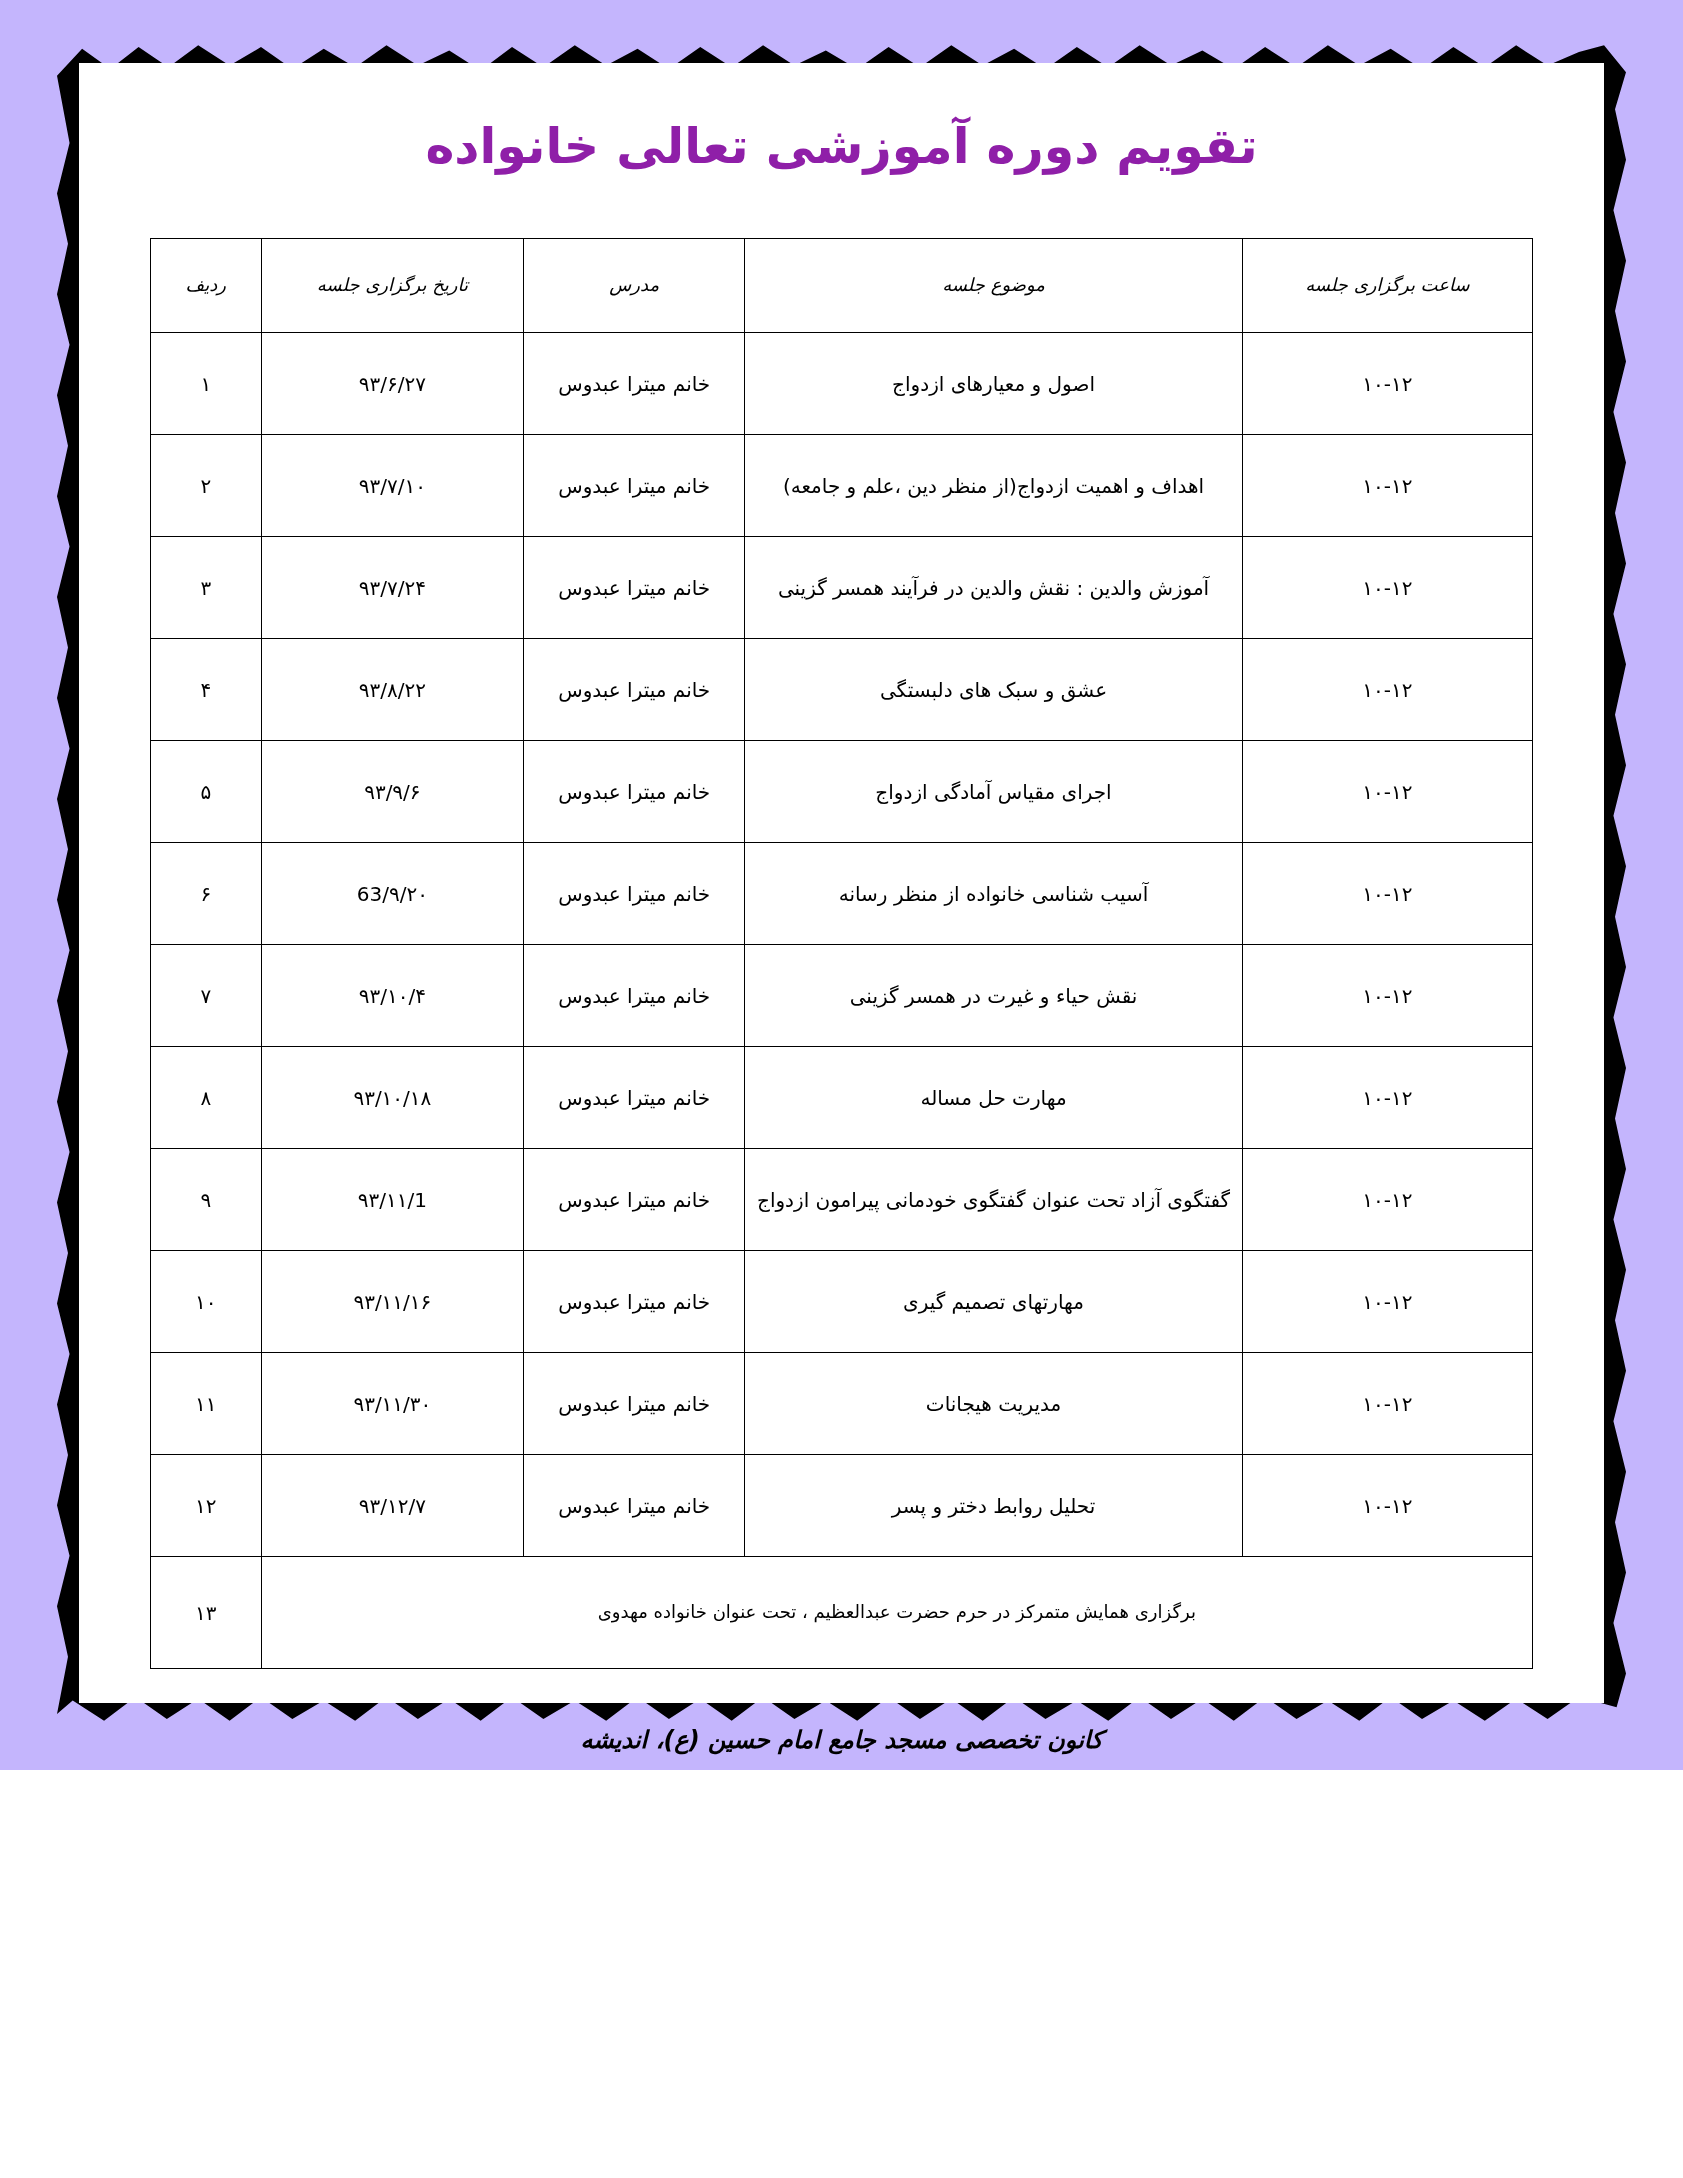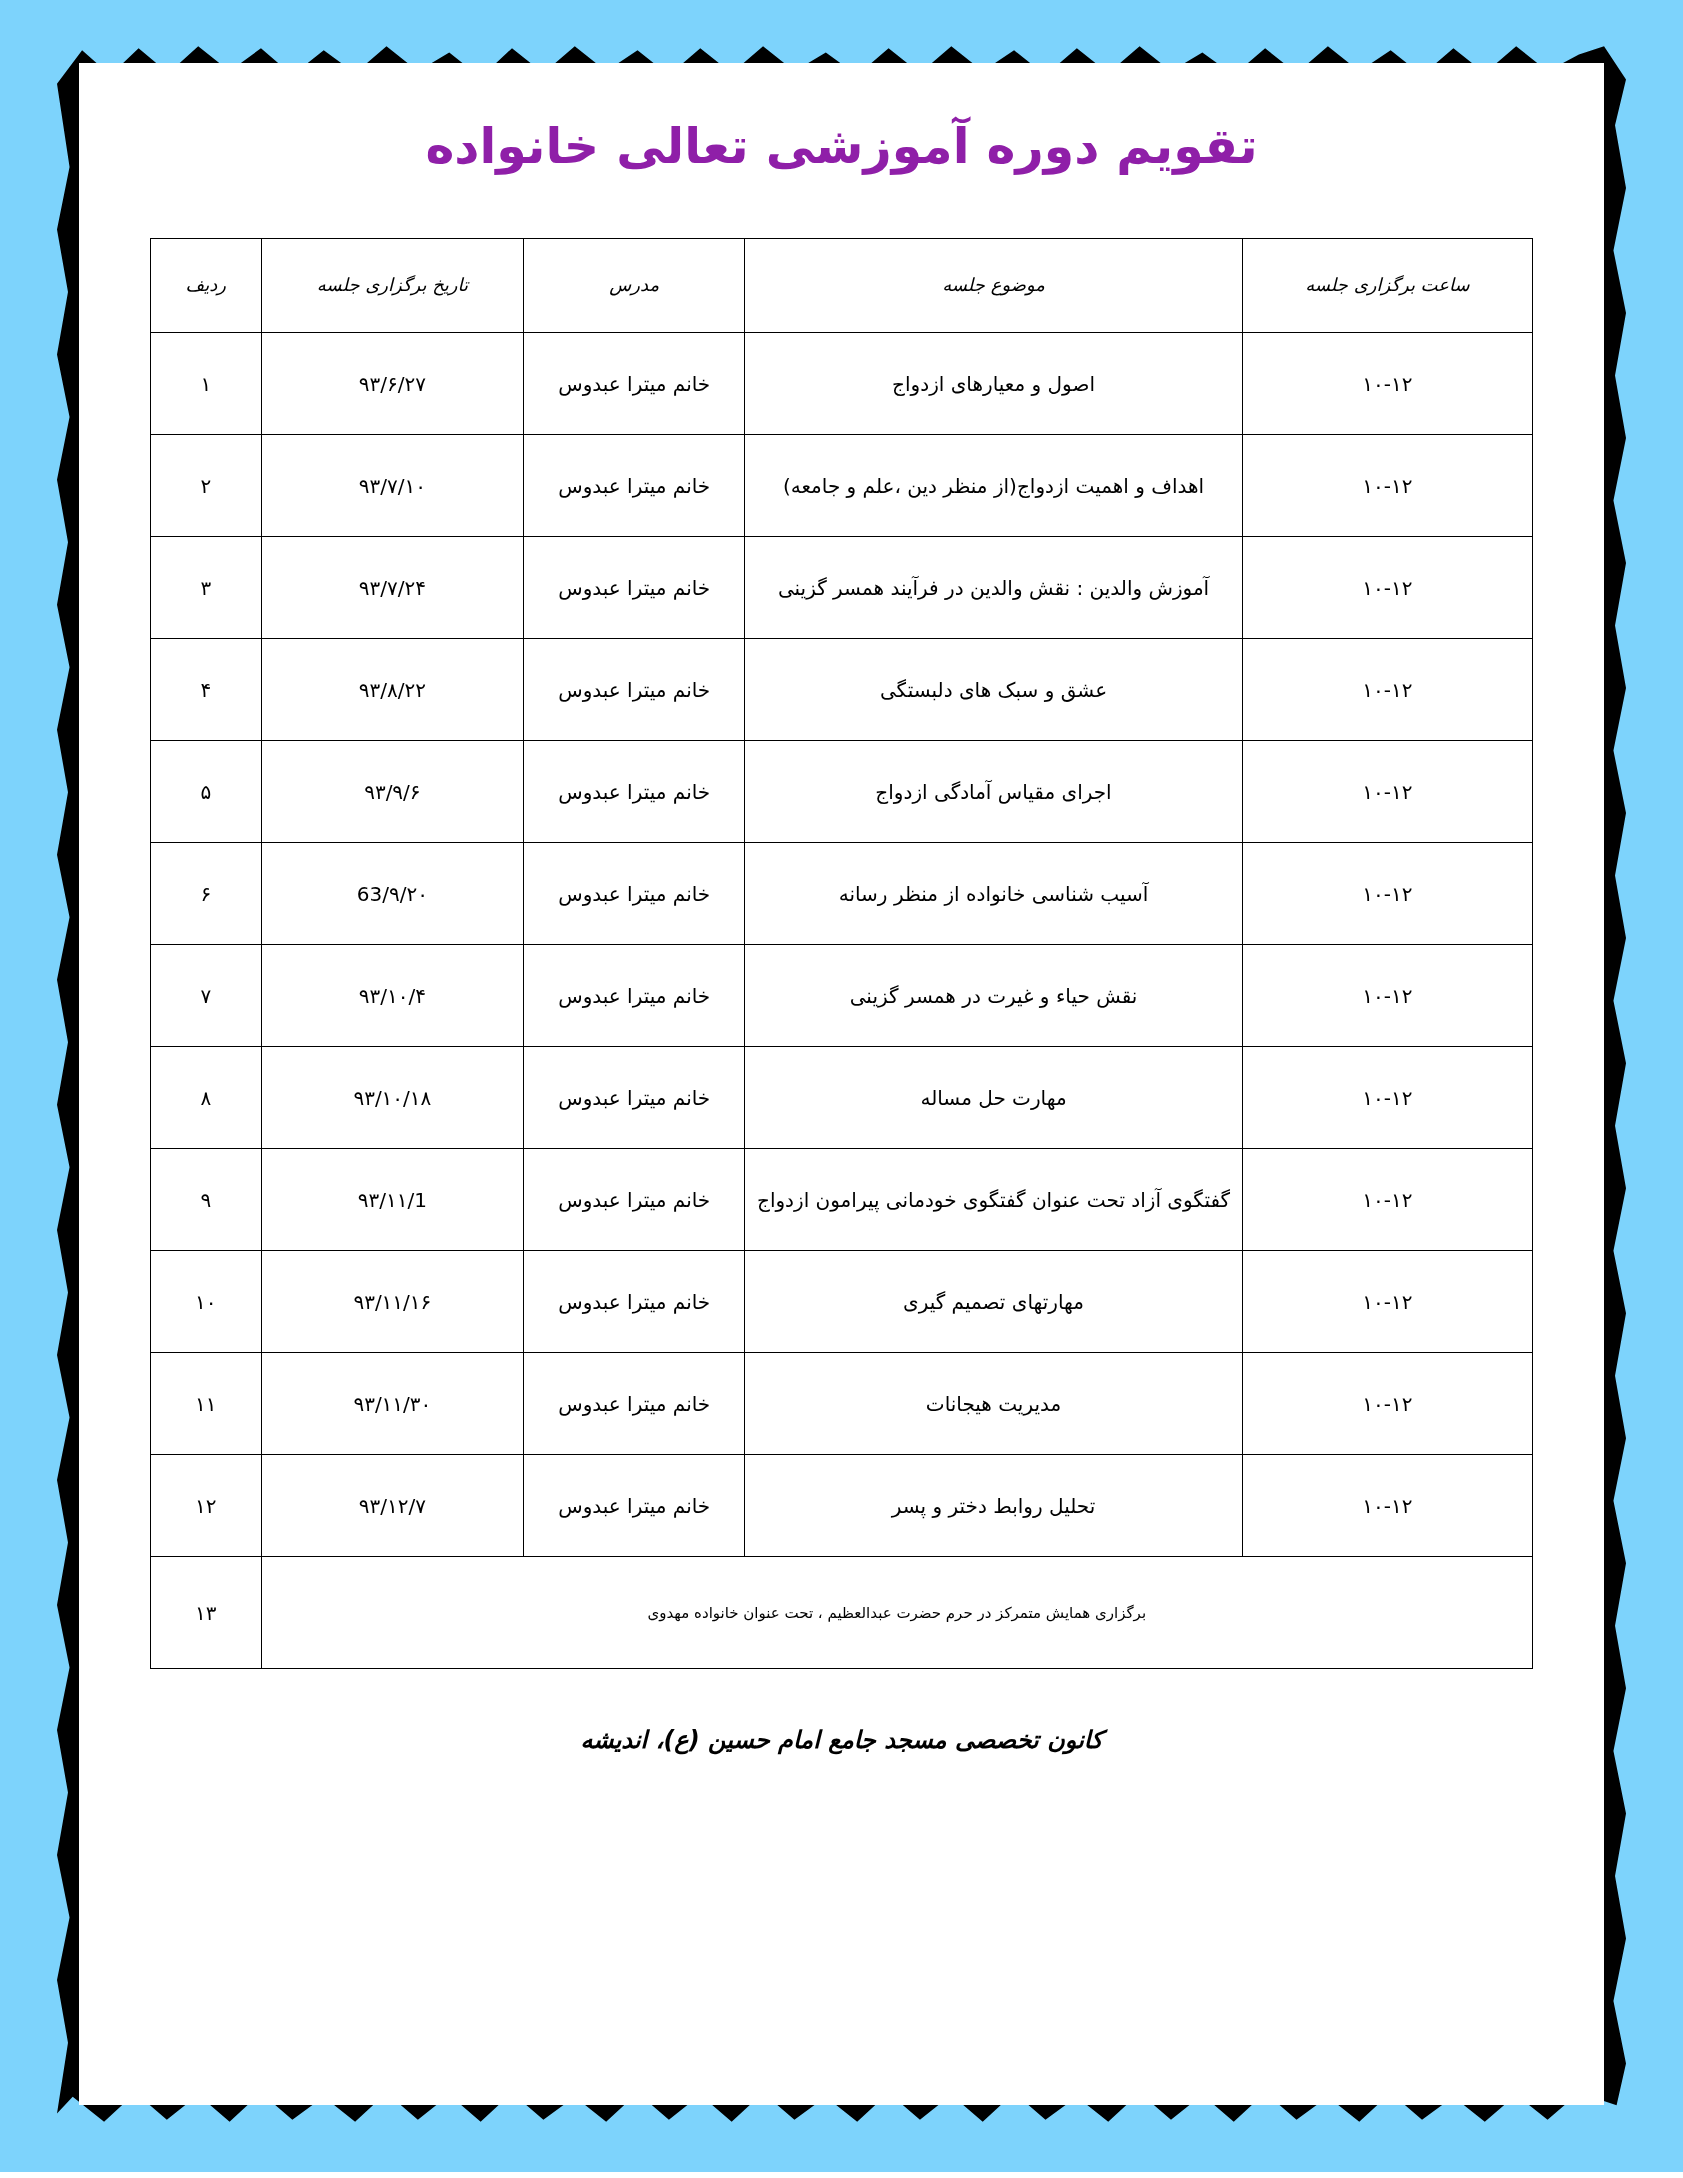--- a/index.html
+++ b/index.html
@@ -11,24 +11,24 @@
     width: 1683px;
     height: 2178px;
     font-family: "DejaVu Sans", "Liberation Sans", sans-serif;
     overflow: hidden;
   }
 
   
   .page {
     position: relative;
     width: 1683px;
-    height: 2172px;
+    height: 1770px;
     box-sizing: border-box;
     padding: 46px 51px 40px 51px;
-    background: #7dd3fc;
+    background: #c4b5fd;
   }
   .torn-frame {
     position: absolute;
     inset: 42px 57px 46px 57px;
     background: #000000;
     
     clip-path: polygon(
       0% 2%, 1.6% 0.4%, 3.4% 1.6%, 5.2% 0.3%, 7.1% 1.5%, 9.0% 0.2%, 11% 1.4%,
       13% 0.3%, 15% 1.6%, 17% 0.4%, 19% 1.5%, 21% 0.2%, 23% 1.4%, 25% 0.5%,
       27% 1.7%, 29% 0.3%, 31% 1.5%, 33% 0.2%, 35% 1.4%, 37% 0.4%, 39% 1.6%,
@@ -125,21 +125,21 @@
   .col-teacher{ width: 16%; }
   .col-topic  { width: 36%; }
   .col-time   { width: 21%; }
 
   td.topic-cell {
     padding-right: 18px;
     padding-left: 18px;
   }
   tr.note-row td.note-cell {
     height: 91px;
-    font-size: 15px;
+    font-size: 18px;
   }
 
   
   .footer {
     margin-top: 57px;
     text-align: center;
     font-size: 24px;
     font-weight: bold;
     color: #000000;
     font-style: italic;

